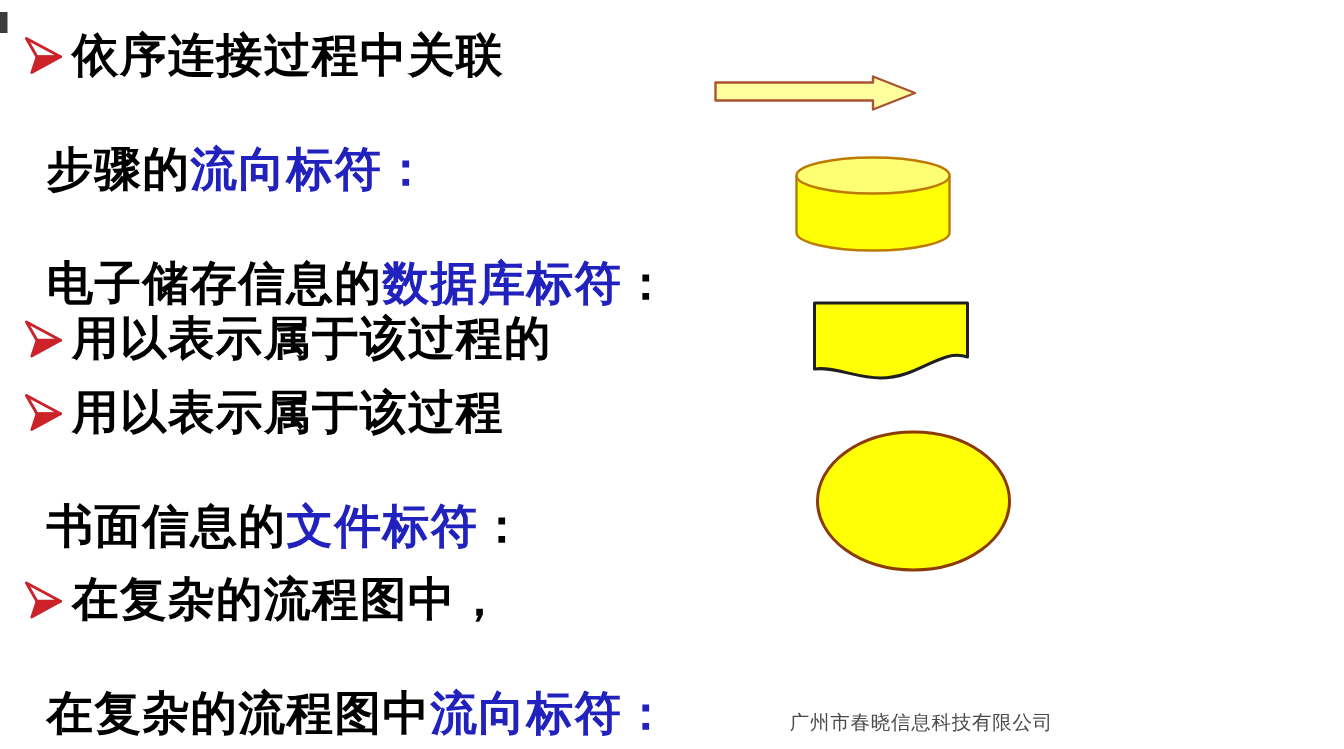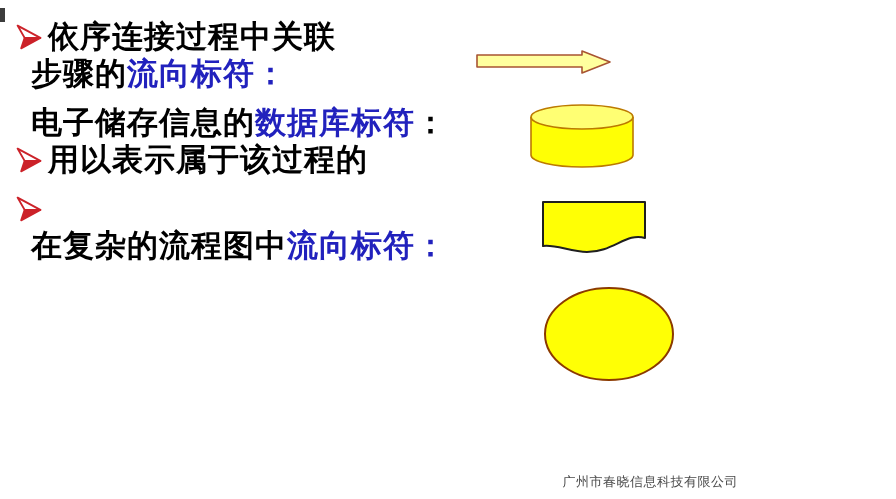--- a/index.html
+++ b/index.html
@@ -2,37 +2,36 @@
 <html style="--text_black: #000000; --term_blue: #2121bd; --bullet_red: #cc2229; --shape_yellow: #ffff05; --shape_pale_yellow: #ffff9e; --cylinder_top_yellow: #ffff73; --arrow_outline: #a85432; --cylinder_outline: #bc7a00; --document_outline: #1f1f1f; --ellipse_outline: #8b3a00; --watermark_gray: #4a4a4a;"><head>
 <meta charset="utf-8">
 <style>
   html,body{margin:0;padding:0;background:#fff;}
   .slide{
     position:relative;
     width:712px;height:499px;
     background:#ffffff;
     overflow:hidden;
     font-family:"Liberation Serif","DejaVu Serif",serif;
-    padding-left:36px;
   }
   
   .text-col{
     position:absolute;left:14px;top:18px;width:470px;
   }
   .bullet-item{margin-bottom:12px;}
   .bullet-line{
     display:block;position:relative;
     height:37px;line-height:37px;
     font-size:31px;font-weight:bold;
     color:var(--text_black);
     letter-spacing:1px;
     white-space:nowrap;
   }
   .bullet-line.first{padding-left:34px;}
-  .bullet-line.cont{padding-left:17px;}
+  .bullet-line.cont{padding-left:17px;margin-top:39px;}
   .seg{color:var(--text_black);}
   .seg.blue{color:var(--term_blue);}
   .arrow-bullet{
     position:absolute;left:1px;top:5px;width:28px;height:28px;
   }
   
   .shape{position:absolute;}
   .shape-arrow{left:475px;top:49px;}
   .shape-cylinder{left:529px;top:103px;}
   .shape-document{left:541px;top:200px;}
@@ -82,27 +81,40 @@
       </div>
       <div class="bullet-line first">
         <svg class="arrow-bullet" viewBox="0 0 32 32">
           <polygon points="3,3 29,17 11,17" fill="#ffffff" stroke="var(--bullet_red)" stroke-width="2.2" stroke-linejoin="round"></polygon>
           <polygon points="11,17 29,17 7,29" fill="var(--bullet_red)" stroke="var(--bullet_red)" stroke-width="2" stroke-linejoin="round"></polygon>
         </svg>
         <span class="seg">用以表示属于该过程的</span>
       </div>
     </div>
 
+    <div class="bullet-item">
+      <div class="bullet-line first">
+        <svg class="arrow-bullet" viewBox="0 0 32 32">
+          <polygon points="3,3 29,17 11,17" fill="#ffffff" stroke="var(--bullet_red)" stroke-width="2.2" stroke-linejoin="round"></polygon>
+          <polygon points="11,17 29,17 7,29" fill="var(--bullet_red)" stroke="var(--bullet_red)" stroke-width="2" stroke-linejoin="round"></polygon>
+        </svg>
+        <span class="seg">用以表示属于该过程</span>
+      </div>
+      <div class="bullet-line cont">
+        <span class="seg">书面信息的</span><span class="seg blue">文件标符</span><span class="seg">：</span>
+      </div>
+    </div>
 
     <div class="bullet-item">
       <div class="bullet-line first">
         <svg class="arrow-bullet" viewBox="0 0 32 32">
           <polygon points="3,3 29,17 11,17" fill="#ffffff" stroke="var(--bullet_red)" stroke-width="2.2" stroke-linejoin="round"></polygon>
           <polygon points="11,17 29,17 7,29" fill="var(--bullet_red)" stroke="var(--bullet_red)" stroke-width="2" stroke-linejoin="round"></polygon>
         </svg>
+        <span class="seg">在复杂的流程图中，</span>
       </div>
       <div class="bullet-line cont">
         <span class="seg">在复杂的流程图中</span><span class="seg blue">流向标符</span><span class="seg blue">：</span>
       </div>
     </div>
 
   </div>
 
   <svg class="shape shape-arrow" width="138" height="27" viewBox="0 0 138 27">
     <polygon points="2,6 107,6 107,2 135,13 107,24 107,18 2,18" style="fill:var(--shape_pale_yellow);stroke:var(--arrow_outline);stroke-width:1.6" stroke-linejoin="round"></polygon>

